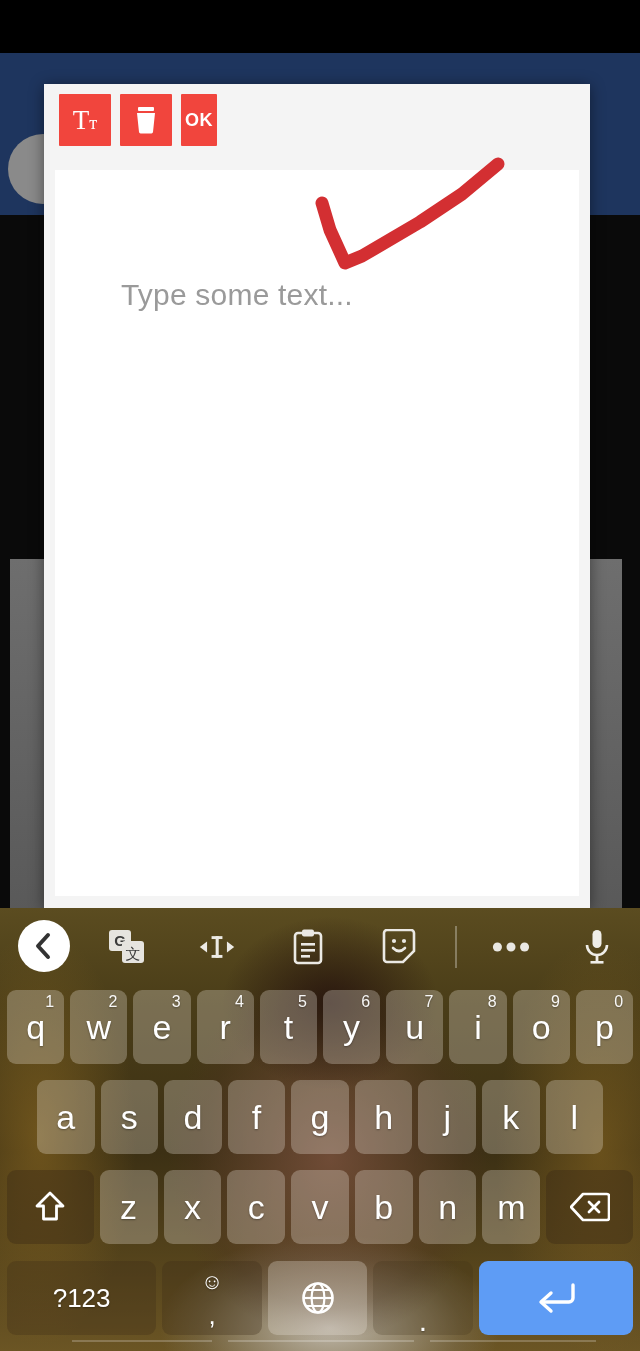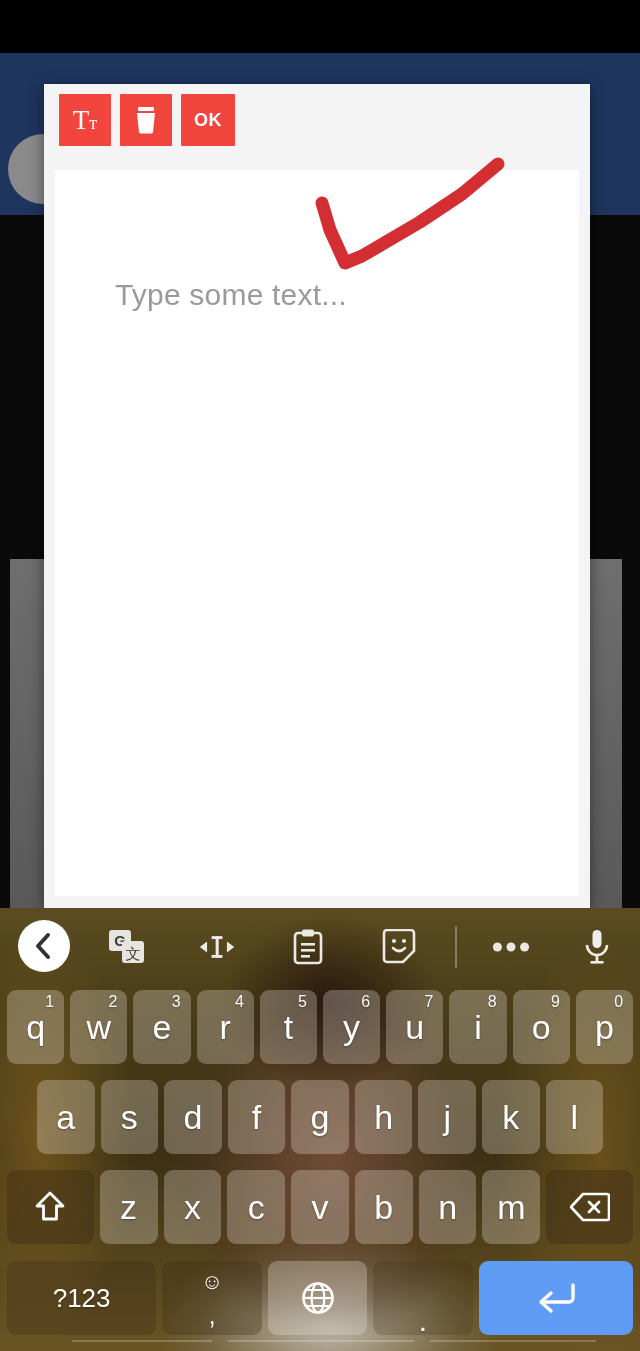--- a/index.html
+++ b/index.html
@@ -44,32 +44,32 @@
     position:absolute; left:0; top:0; width:546px; height:72px;
     display:flex; align-items:center; padding:0 15px; gap:9px;
   }
   .tb-btn {
     background:#f1453d; border:none; height:52px; border-radius:1px;
     display:flex; align-items:center; justify-content:center;
     color:#fff; cursor:pointer; flex:0 0 auto;
   }
   .tb-square { width:52px; }
   .tb-cancel { flex:1 1 auto; font-size:18px; font-weight:bold; letter-spacing:.9px; }
-  .tb-ok { width:54px; font-size:18px; font-weight:bold; letter-spacing:.5px; }
+  .tb-ok { width:36px; font-size:18px; font-weight:bold; letter-spacing:.5px; }
 
   .icon-tt { font-family:"Liberation Serif", serif; color:#fff; line-height:1; }
   .icon-tt .big { font-size:27px; }
   .icon-tt .small { font-size:18px; }
 
   .textfield {
     position:absolute; left:11px; top:86px; width:524px; height:726px;
     background:#fff;
   }
   .placeholder {
-    position:absolute; left:60px; top:108px;
+    position:absolute; left:66px; top:108px;
     font-size:30px; color:#9a9a9a; letter-spacing:.2px;
     white-space:nowrap;
   }
 
   
   .annot { position:absolute; left:0; top:0; width:640px; height:1351px; pointer-events:none; }
 
   
   .keyboard {
     position:absolute; left:0; top:908px; width:640px; height:443px;

